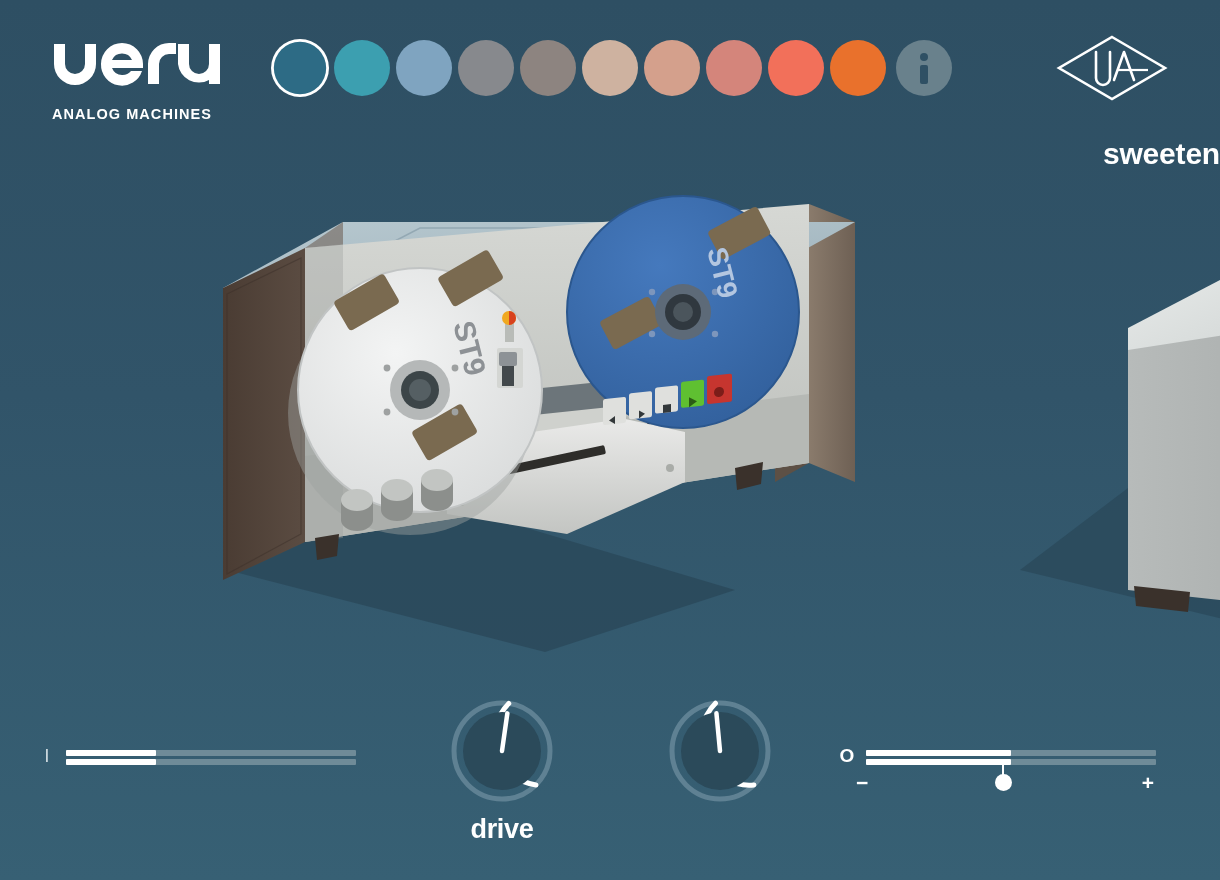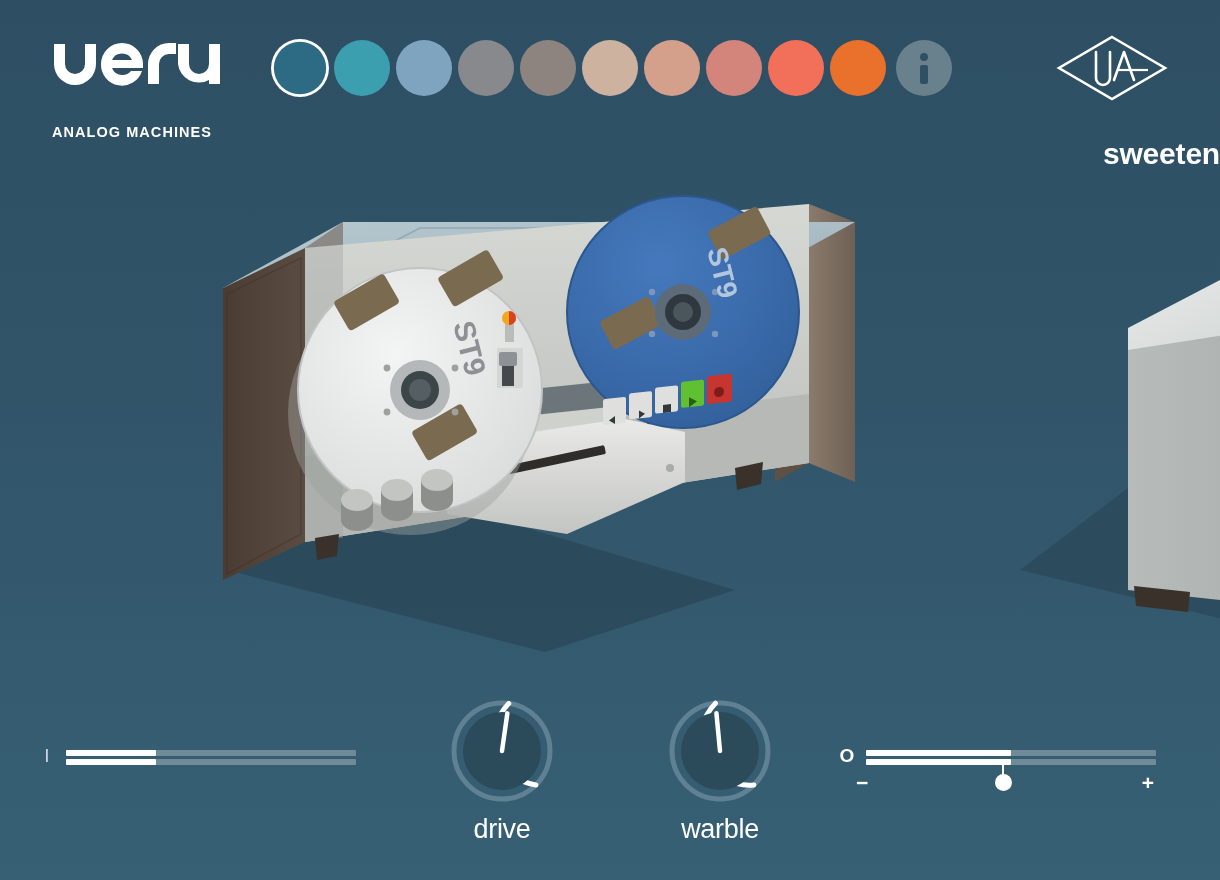--- a/index.html
+++ b/index.html
@@ -23,21 +23,21 @@
   .brand {
     position: absolute; left: 52px; top: 36px;
     width: 178px; height: 62px;
   }
   .brand-sub {
     display: block;
     font-size: 14.5px;
     font-weight: 700;
     letter-spacing: 1.05px;
     color: #ffffff;
-    margin-top: 21px;
+    margin-top: 3px;
     line-height: 15px;
   }
 
   .swatch-row {
     position: absolute;
     left: 272px; top: 40px;
     display: flex;
     align-items: center;
     gap: 6px;
   }
@@ -204,21 +204,21 @@
     position: absolute;
     width: 150px;
     text-align: center;
   }
   .knob-drive { left: 427px; top: 48px; }
   .knob-warble { left: 645px; top: 48px; }
   .knob-svg { display: block; margin: 0 auto; }
   .knob-name {
     margin-top: 10px;
     font-size: 27px;
-    font-weight: 400;
+    font-weight: 700;
     color: #ffffff;
     letter-spacing: -0.3px;
   }
 </style>
 </head>
 <body>
 
 <div class="header">
 
   <div class="brand">
@@ -490,21 +490,20 @@
     <div class="knob-name">drive</div>
   </div>
 
   <div class="knob-group knob-warble">
     <svg class="knob-svg" width="106" height="106" viewBox="0 0 106 106">
       <circle cx="53" cy="53" r="48" fill="none" stroke="#5f8193" stroke-width="5"></circle>
       <path d="M 86.94 86.94 A 48 48 0 0 1 48.48 5.21" fill="none" stroke="#ffffff" stroke-width="5" stroke-linecap="round"></path>
       <circle cx="53" cy="53" r="39" fill="#2b4a5a"></circle>
       <line x1="53" y1="53" x2="49.42" y2="15.17" stroke="#ffffff" stroke-width="4.5" stroke-linecap="round"></line>
     </svg>
-    <div class="knob-name">warble</div>
   </div>
 
   <div class="meter meter-out">
     <span class="meter-label">O</span>
     <div class="meter-bars">
       <div class="bar-track">
         <div class="bar-fill" style="width:50%"></div>
       </div>
       <div class="bar-track">
         <div class="bar-fill" style="width:50%"></div>

